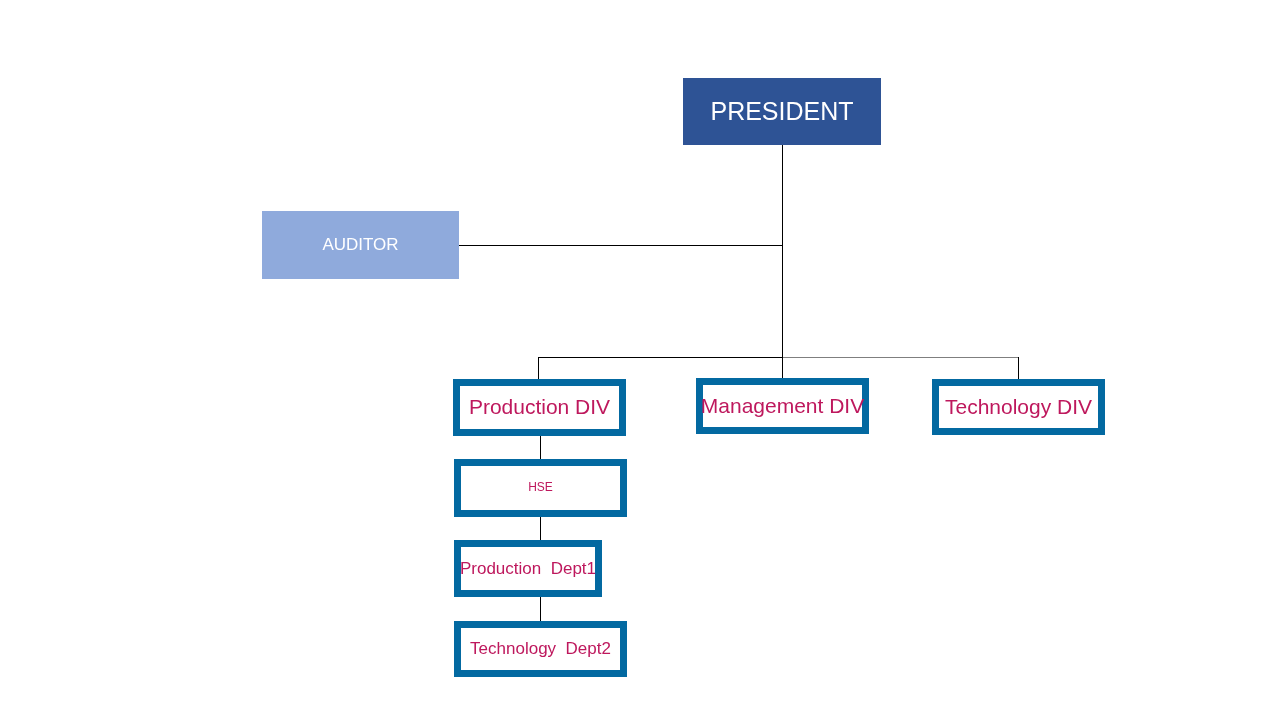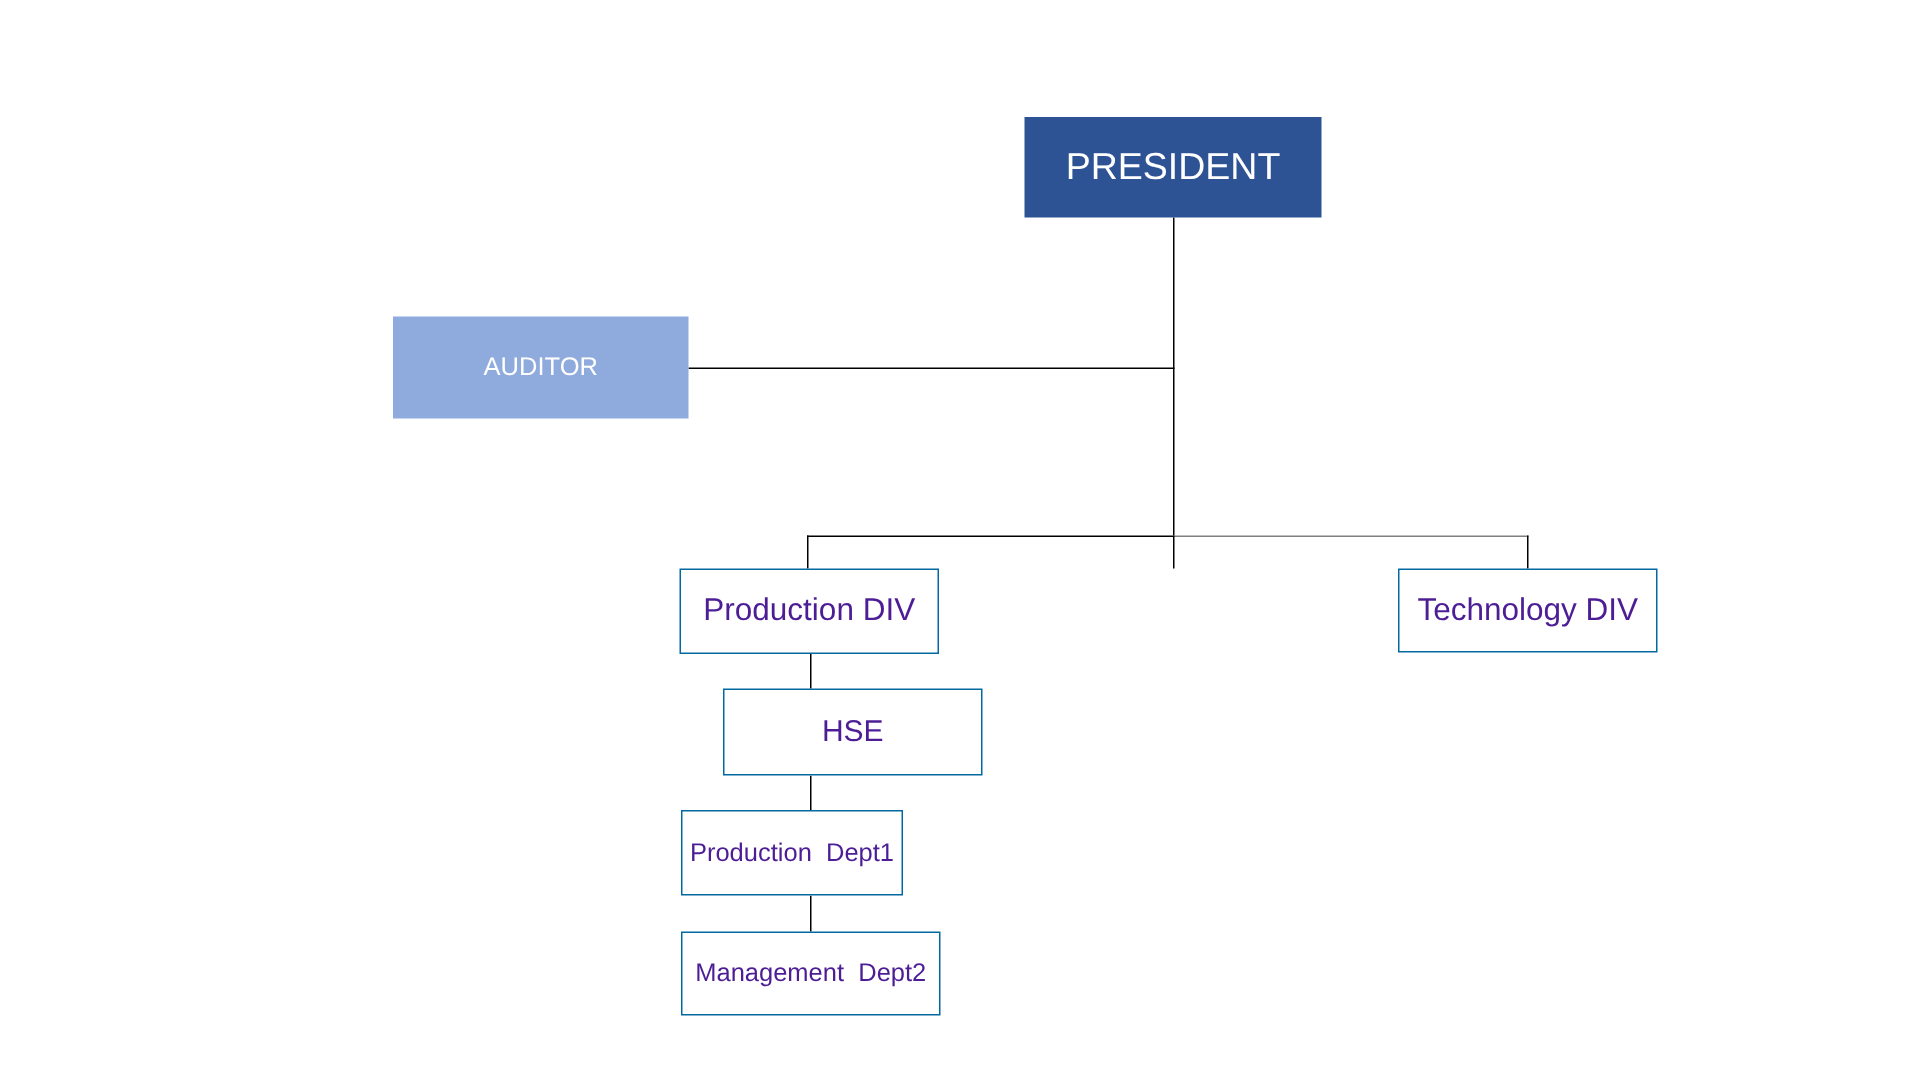--- a/index.html
+++ b/index.html
@@ -28,22 +28,22 @@
     text-align: center;
     line-height: 1.15;
     white-space: pre;
   }
   .node.filled {
     color: #ffffff;
     border: none;
   }
   .node.outline {
     background: #ffffff;
-    border: 1px solid #0369a1;
-    color: #4c1d95;
+    border: 7px solid #0369a1;
+    color: #be185d;
   }
   .connector {
     position: absolute;
     background: #000000;
   }
   .connector.v {
     width: 1px;
   }
   .connector.h {
     height: 1px;
@@ -70,22 +70,21 @@
   #node-management-div {
     left: 696px;  top: 378px; width: 173px; height: 56px;
     font-size: 21px;
   }
   #node-technology-div {
     left: 932px;  top: 379px; width: 173px; height: 56px;
     font-size: 21px;
   }
   #node-hse {
     left: 454px;  top: 459px; width: 173px; height: 58px;
-    font-size: 20px;
-    margin-left: 28px;
+    font-size: 12px;
   }
   #node-production-dept1 {
     left: 454px;  top: 540px; width: 148px; height: 57px;
     font-size: 17px;
   }
   #node-production-dept2 {
     left: 454px;  top: 621px; width: 173px; height: 56px;
     font-size: 17px;
   }
 
@@ -121,18 +120,19 @@
   <div class="connector v" id="conn-drop-management"></div>
   <div class="connector v" id="conn-drop-technology"></div>
 
   <div class="connector v" id="conn-production-hse"></div>
   <div class="connector v" id="conn-hse-dept1"></div>
   <div class="connector v" id="conn-dept1-dept2"></div>
 
   <div class="node filled" id="node-president">PRESIDENT</div>
   <div class="node filled" id="node-auditor">AUDITOR</div>
   <div class="node outline" id="node-production-div">Production DIV</div>
+  <div class="node outline" id="node-management-div">Management DIV</div>
   <div class="node outline" id="node-technology-div">Technology DIV</div>
   <div class="node outline" id="node-hse">HSE</div>
   <div class="node outline" id="node-production-dept1">Production  Dept1</div>
-  <div class="node outline" id="node-production-dept2">Management  Dept2</div>
+  <div class="node outline" id="node-production-dept2">Technology  Dept2</div>
 
 </div>
 
 </body></html>

